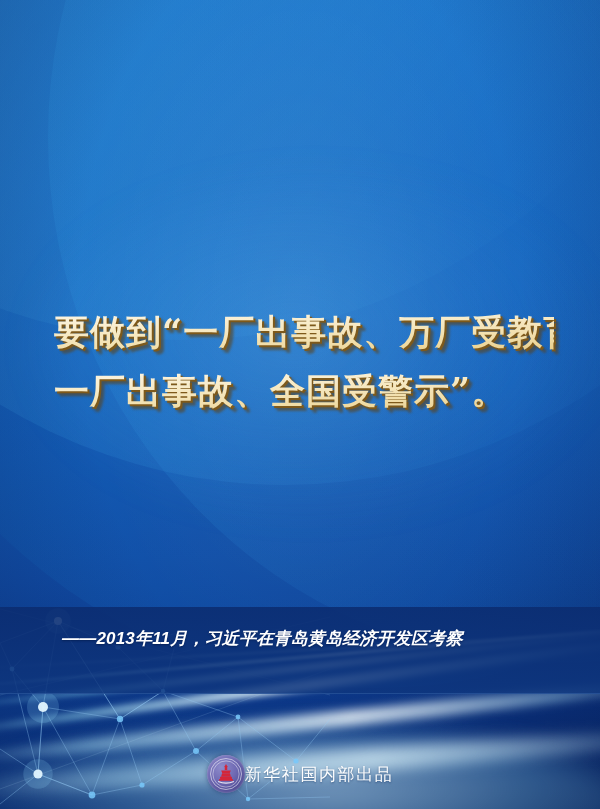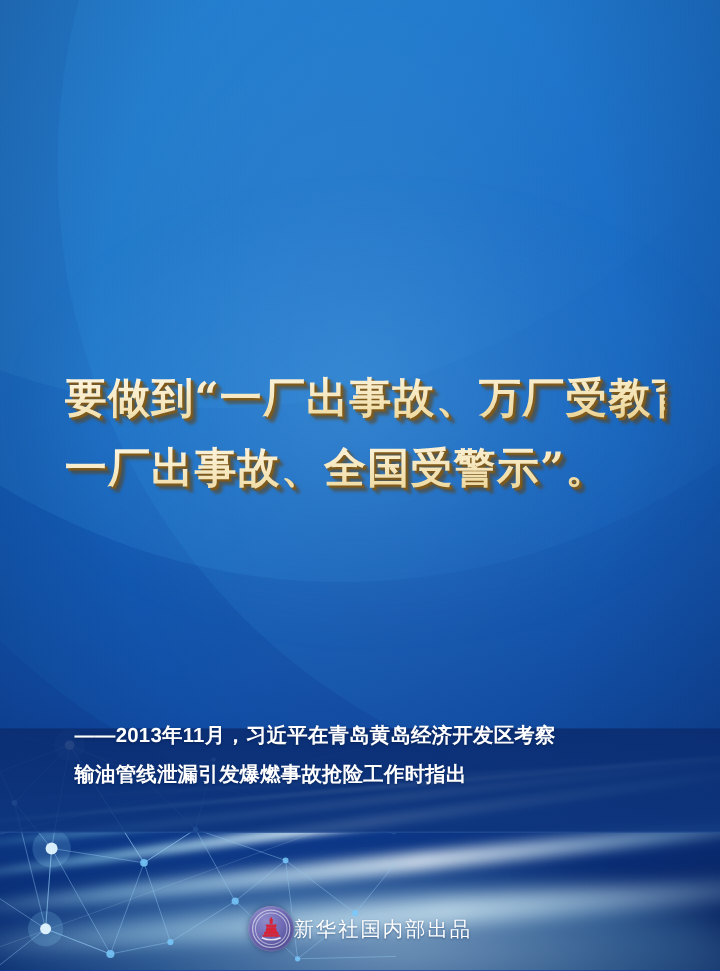--- a/index.html
+++ b/index.html
@@ -131,30 +131,31 @@
   .attrib-band::after {
     content: "";
     position: absolute;
     left: 0; right: 0; bottom: 0;
     height: 1px;
     background: rgba(120,180,240,0.18);
   }
   .attrib-text {
     position: absolute;
     left: 62px;
-    top: 596px;
+    top: 622px;
     width: 500px;
     color: #ffffff;
     font-family: "Liberation Sans", "DejaVu Sans", sans-serif;
     font-weight: 700;
     font-size: 17px;
     line-height: 33px;
     letter-spacing: 0.2px;
     text-shadow: 0 1px 2px rgba(0,20,60,0.55);
     white-space: nowrap;
+    font-style: italic;
   }
 
   
   .streaks {
     position: absolute;
     left: 0;
     bottom: 0;
     width: 600px;
     height: 180px;
     overflow: hidden;
@@ -298,21 +299,20 @@
   </div>
 
   <div class="quote-block">
     <div class="quote-line l1">要做到“一厂出事故、万厂受教育，</div>
     <div class="quote-line l2">一厂出事故、全国受警示”。</div>
   </div>
 
   <div class="attrib-band"></div>
   <div class="attrib-text">
     <div>——2013年11月，习近平在青岛黄岛经济开发区考察</div>
-    <div>输油管线泄漏引发爆燃事故抢险工作时指出</div>
   </div>
 
   <div class="footer">
     <div class="logo-mark">
       <svg viewBox="0 0 32 32" aria-hidden="true">
         <circle cx="16" cy="16" r="15" fill="none" stroke="rgba(255,255,255,0.5)" stroke-width="1"></circle>
         <path d="M16 4.5 L18 8 L14 8 Z" fill="#d4263a"></path>
         <rect x="14.6" y="7.5" width="2.8" height="4" fill="#d4263a"></rect>
         <path d="M10.5 12 L21.5 12 L20.2 15 L11.8 15 Z" fill="#d4263a"></path>
         <path d="M11.5 15 L20.5 15 L21.6 19 L10.4 19 Z" fill="#d4263a"></path>

